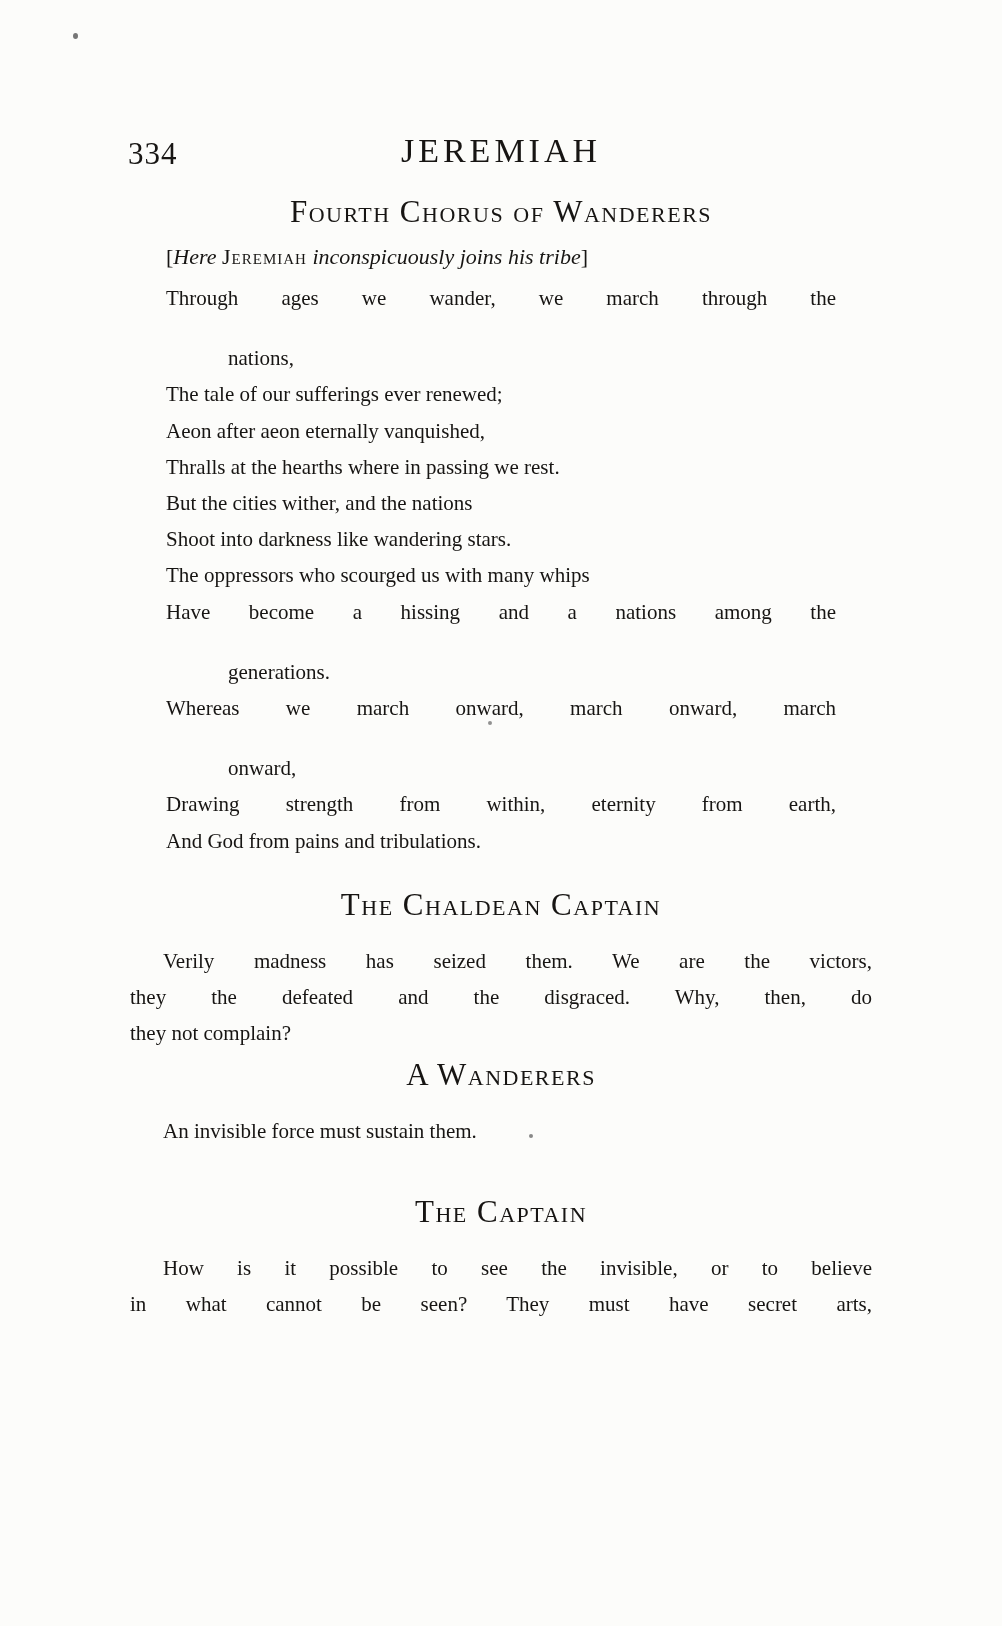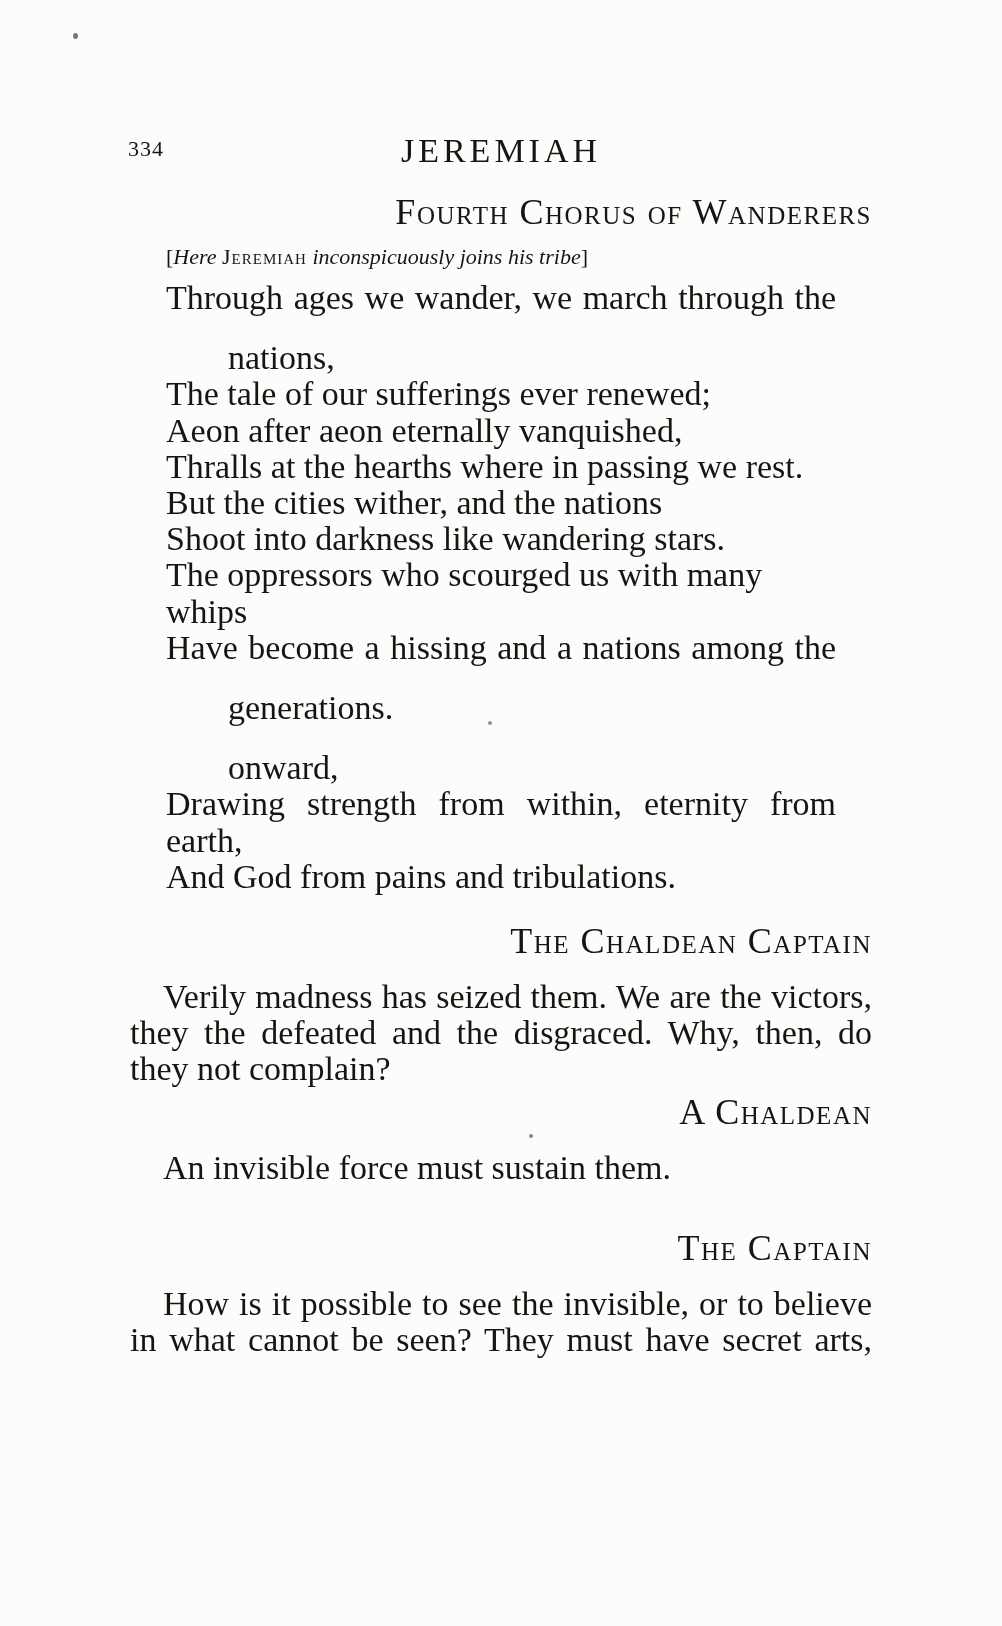--- a/index.html
+++ b/index.html
@@ -9,44 +9,44 @@
     margin:0 auto;
     background:#fcfcfa;
     color:#171513;
     font-family:"Liberation Serif", serif;
     overflow:hidden;
   }
   .content { position:absolute; left:130px; top:130px; width:742px; }
 
   
   .pagehead { position:relative; height:44px; }
-  .page-number { position:absolute; left:-2px; top:6px; font-size:22px; letter-spacing:1px; }
+  .page-number { position:absolute; left:-2px; top:6px; font-size:31px; letter-spacing:1px; }
   .book-title { text-align:center; font-size:34px; letter-spacing:4px; padding-top:2px; }
 
   
   .sc {
-    text-align:right;
+    text-align:center;
     font-variant:small-caps;
-    font-size:36px;
+    font-size:31px;
     letter-spacing:1.5px;
     line-height:32px;
   }
   .chorus-heading { margin-top:22px; }
 
   
   .chorus-block { margin:10px 36px 0 36px; }
 
   .stage {
     font-size:22px; line-height:38px;
     margin-bottom:4px;
   }
   .stage .it { font-style:italic; }
   .stage .scname { font-variant:small-caps; letter-spacing:1px; }
 
-  .line { font-size:34px; line-height:36.2px; white-space:normal; }
+  .line { font-size:21px; line-height:36.2px; white-space:normal; }
   .line.j { text-align:justify; text-align-last:justify; }
   .line.cont { padding-left:62px;margin-top:24px; }
 
   .speech .para { margin-top:22px; }
   .speech .line.first { text-indent:33px; }
 
   .sp1-head { margin-top:30px; }
   .sp2-head { margin-top:8px;  }
   .sp3-head { margin-top:42px; }
   .sp4-head { margin-top:46px; }
@@ -80,36 +80,37 @@
       <div class="line j">Through ages we wander, we march through the</div>
       <div class="line cont">nations,</div>
       <div class="line">The tale of our sufferings ever renewed;</div>
       <div class="line">Aeon after aeon eternally vanquished,</div>
       <div class="line">Thralls at the hearths where in passing we rest.</div>
       <div class="line">But the cities wither, and the nations</div>
       <div class="line">Shoot into darkness like wandering stars.</div>
       <div class="line">The oppressors who scourged us with many whips</div>
       <div class="line j">Have become a hissing and a nations among the</div>
       <div class="line cont">generations.</div>
+      <div class="line j">Whereas we march onward, march onward, march</div>
       <div class="line cont">onward,</div>
       <div class="line j">Drawing strength from within, eternity from earth,</div>
       <div class="line">And God from pains and tribulations.</div>
     </div>
 
     <div class="speech">
       <div class="sc sp1-head">The Chaldean Captain</div>
       <div class="para">
         <div class="line j first">Verily madness has seized them.  We are the victors,</div>
         <div class="line j">they the defeated and the disgraced.  Why, then, do</div>
         <div class="line">they not complain?</div>
       </div>
     </div>
 
     <div class="speech">
-      <div class="sc sp2-head">A Chaldean</div>
+      <div class="sc sp2-head">A Wanderers</div>
       <div class="para">
         <div class="line first">An invisible force must sustain them.</div>
       </div>
     </div>
 
 
     <div class="speech">
       <div class="sc sp4-head">The Captain</div>
       <div class="para">
         <div class="line j first">How is it possible to see the invisible, or to believe</div>

